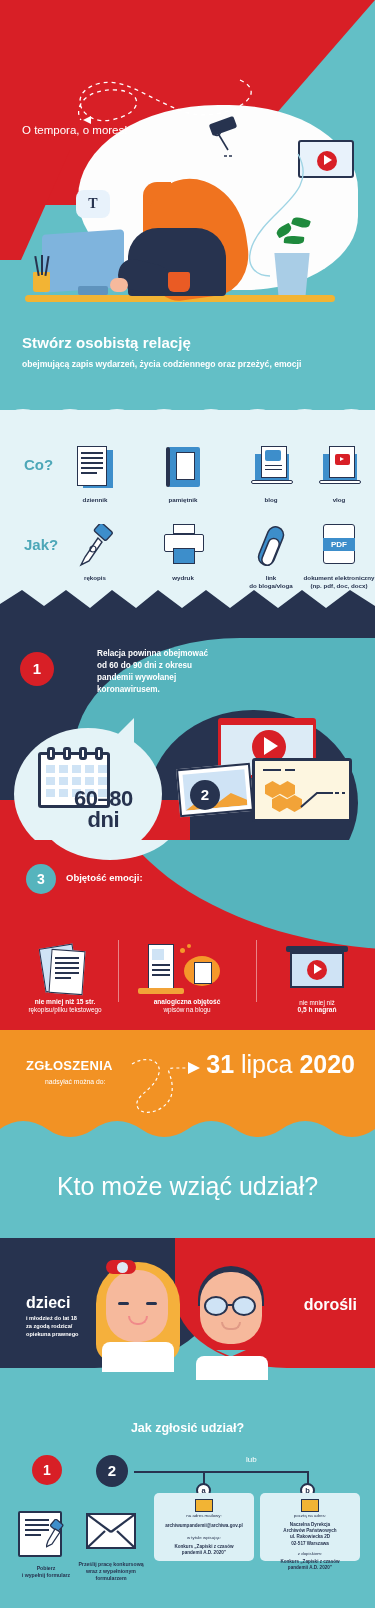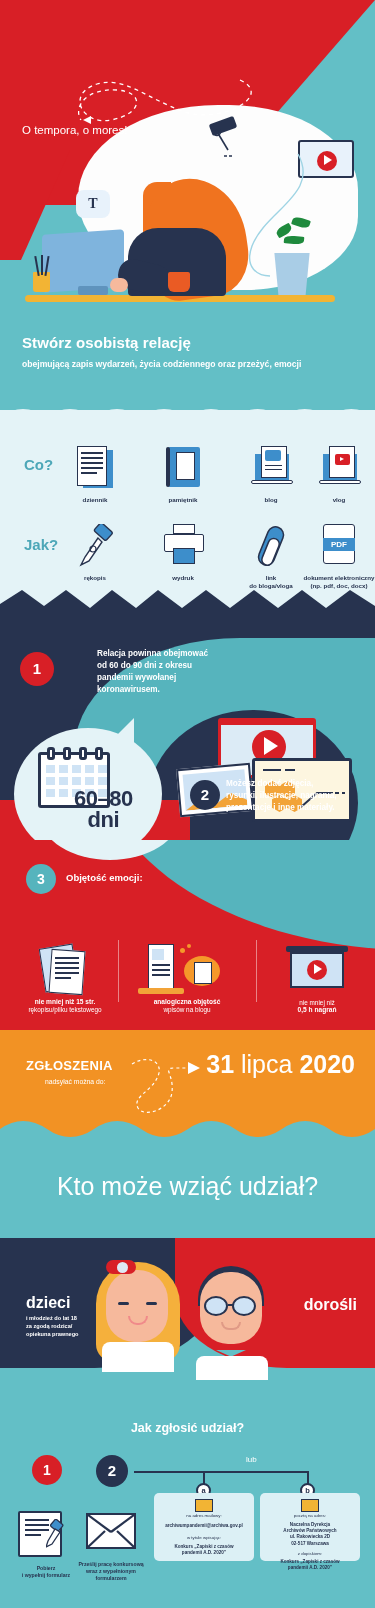--- a/index.html
+++ b/index.html
@@ -681,25 +681,20 @@
       <div class="hexo" style="left:25px;top:20px;"></div>
       <div class="hexo" style="left:17px;top:34px;"></div>
       <div class="hexo" style="left:32px;top:34px;"></div>
       <svg style="position:absolute;left:44px;top:18px;" width="50" height="32">
         <path d="M 2 28 L 18 14 L 34 14" fill="none" stroke="#27334f" stroke-width="2"></path>
         <line x1="36" y1="14" x2="46" y2="14" stroke="#27334f" stroke-width="2" stroke-dasharray="4 3"></line>
       </svg>
     </div>
 
     <div class="badge badge-navy" style="left:190px;top:190px;width:30px;height:30px;line-height:30px;font-size:15px;">2</div>
-    <div class="rule-text" style="left:226px;top:188px;">
-      <div>Możesz dodać zdjęcia,</div>
-      <div>rysunki, ilustracje, nagrania,</div>
-      <div>prezentacje i inne materiały.</div>
-    </div>
   </div>
 
   <div class="sec-volume">
     <div class="vol-teal-curve"></div>
     <div class="vol-white-blob"></div>
 
     <div class="badge badge-teal" style="left:26px;top:24px;width:30px;height:30px;line-height:30px;font-size:14px;">3</div>
     <div class="vol-title">Objętość emocji:</div>
 
     <div class="vol-sep" style="left:118px;"></div>

